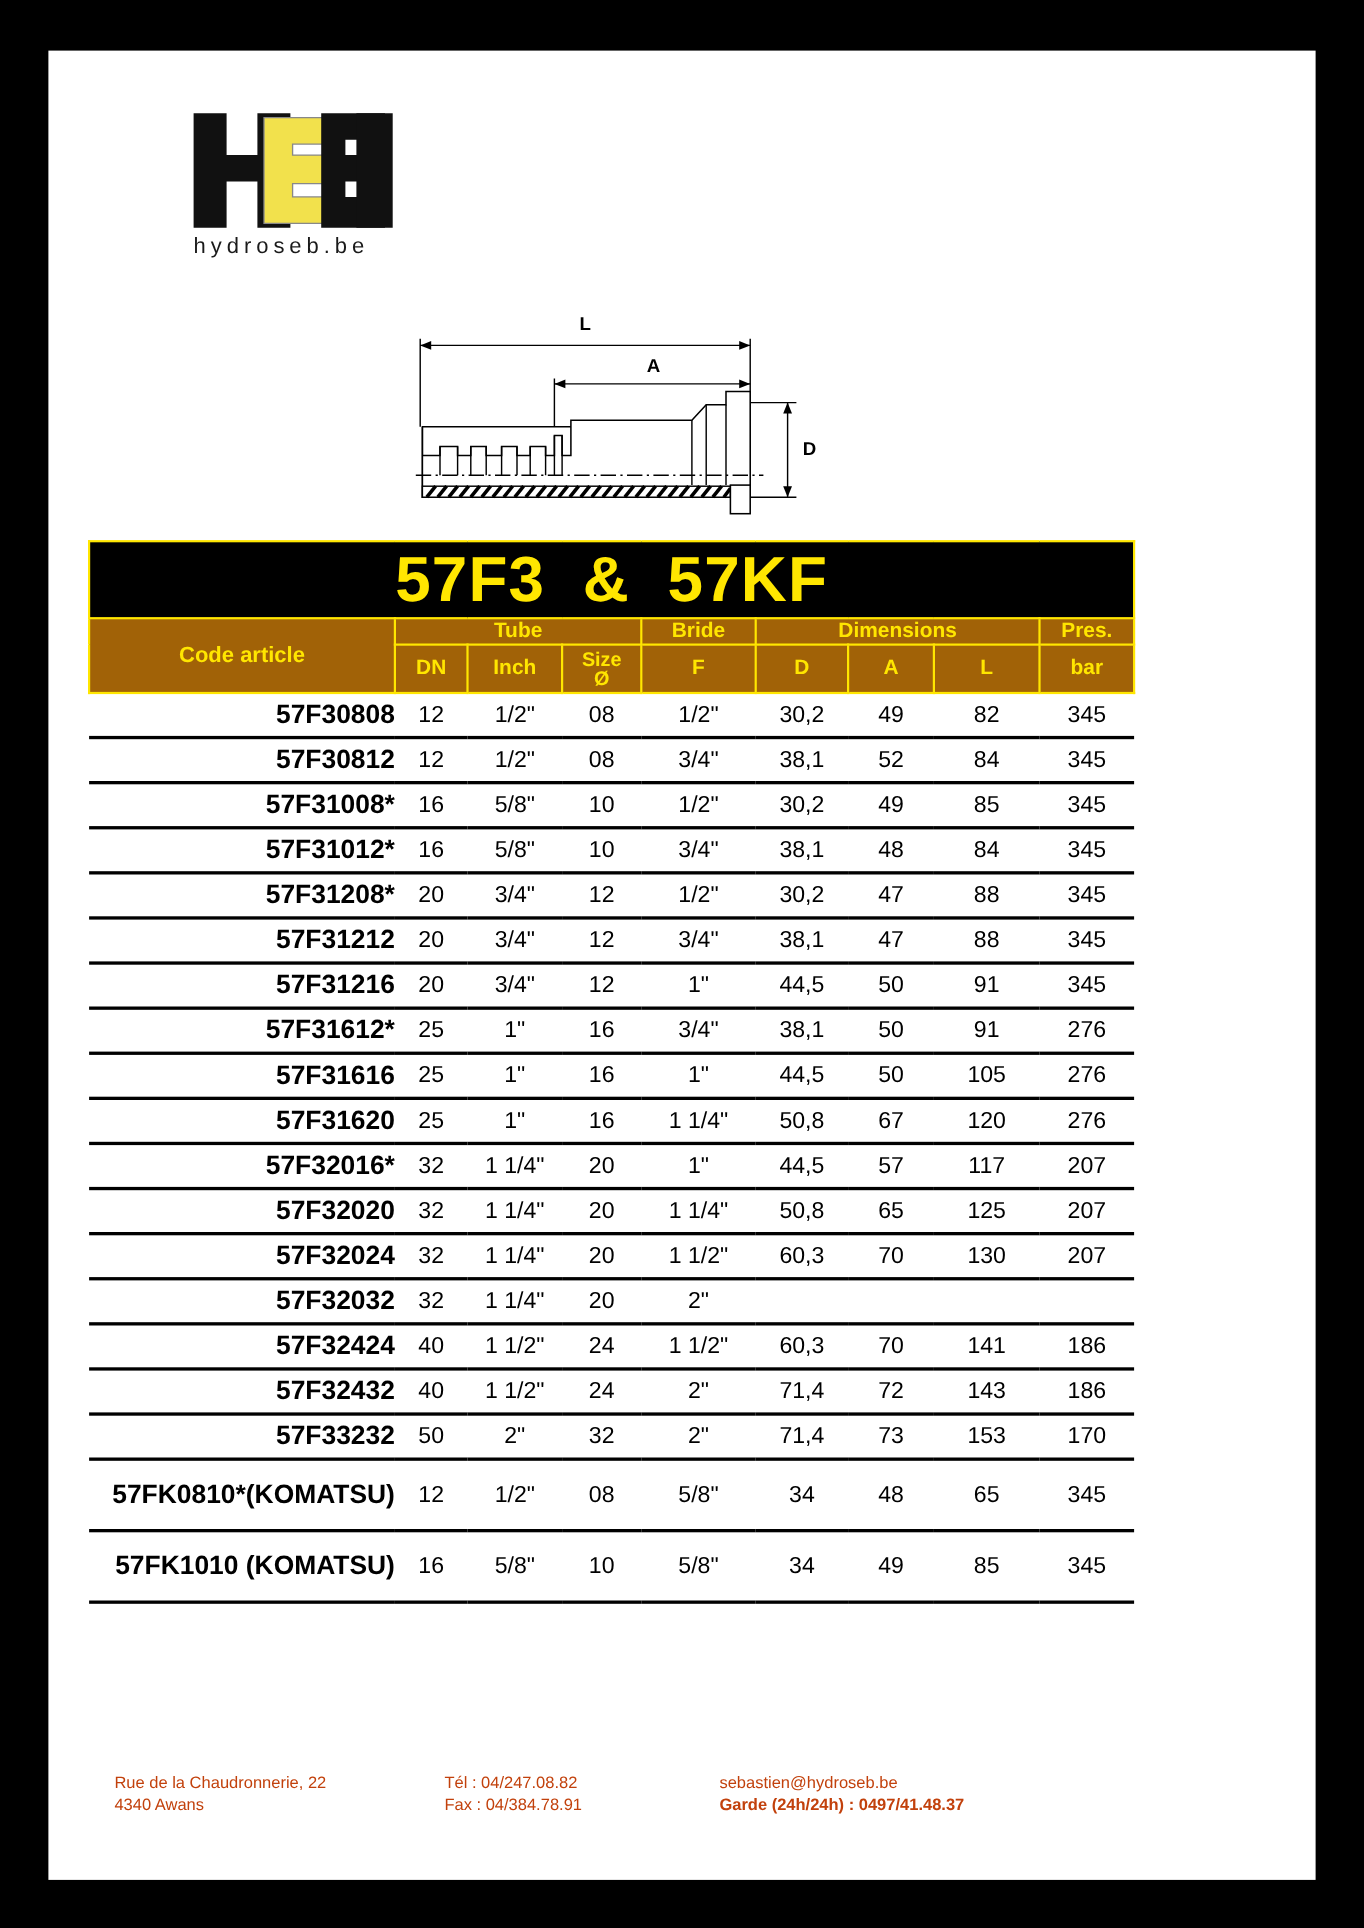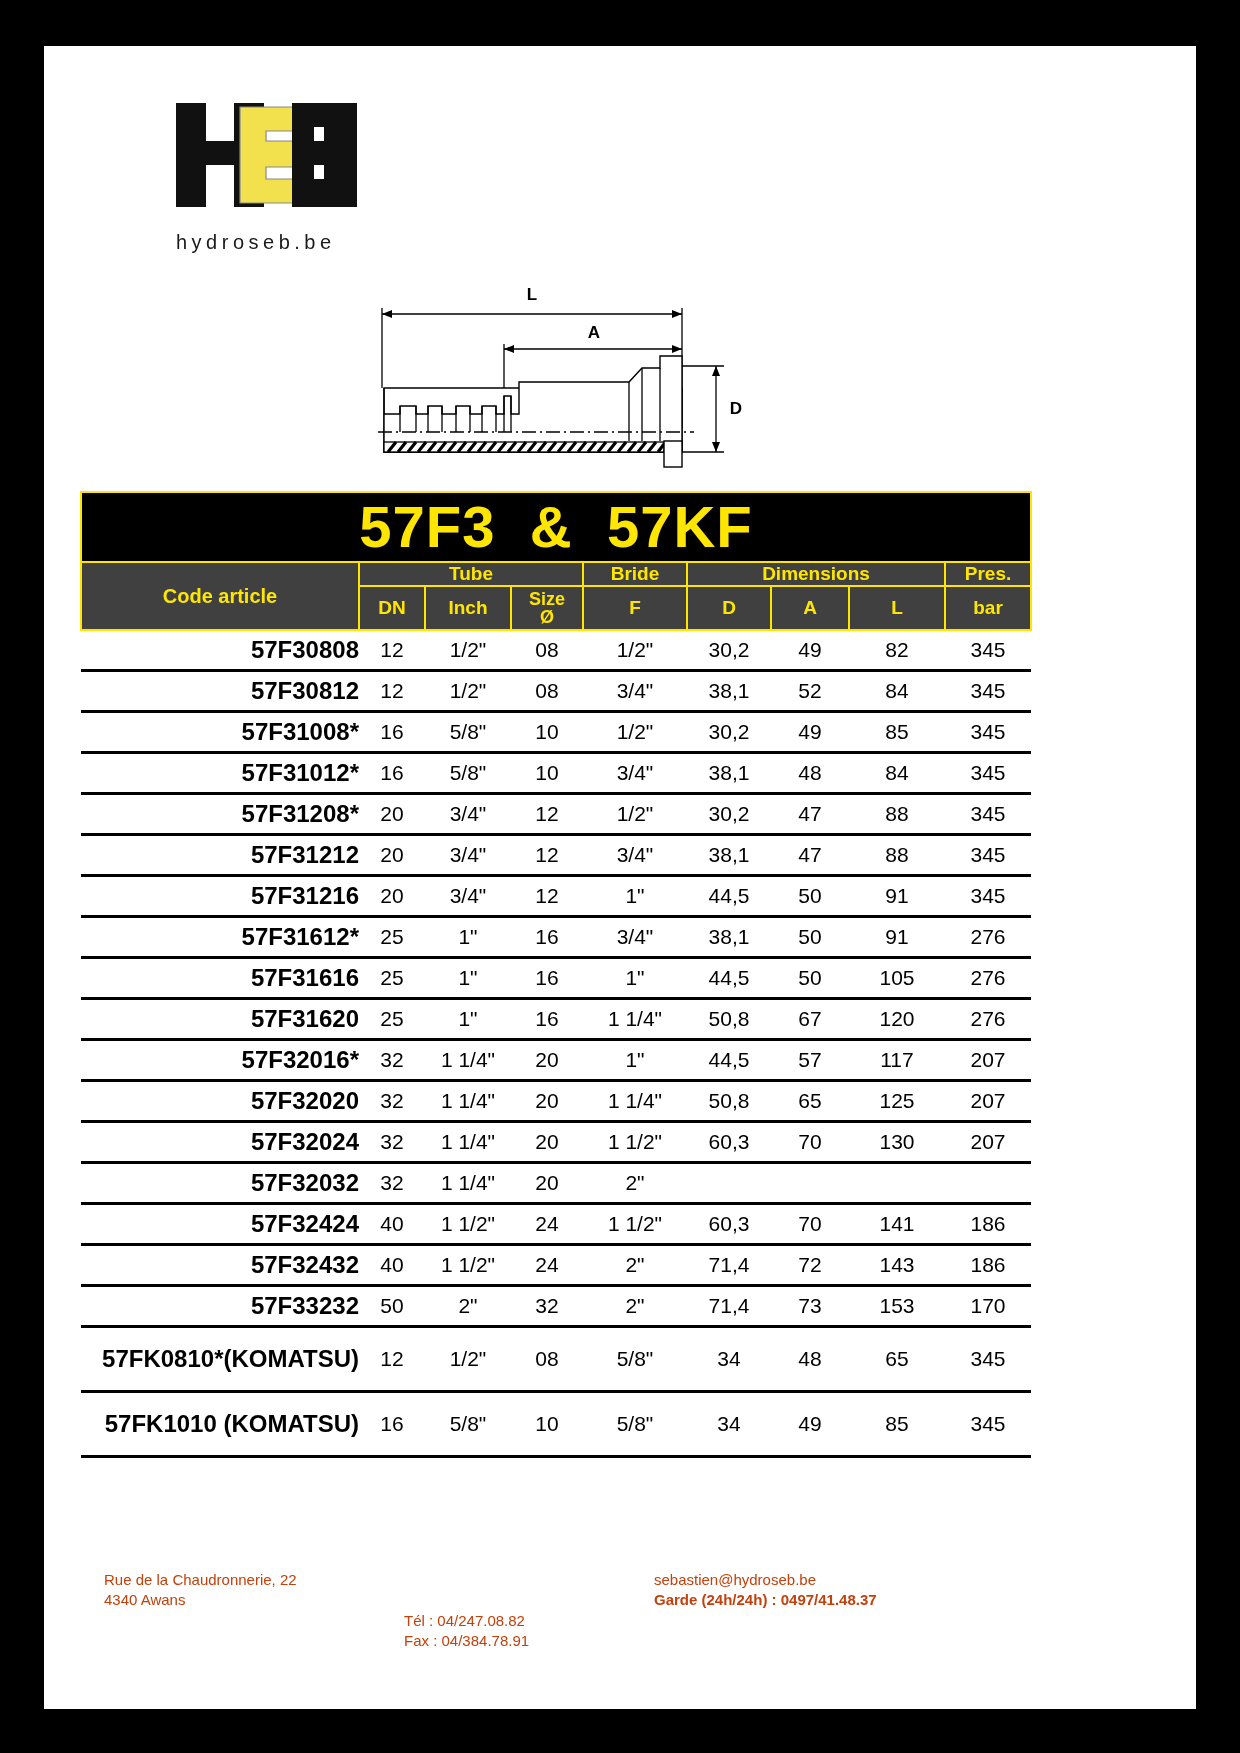--- a/index.html
+++ b/index.html
@@ -37,21 +37,21 @@
     width: 300px;
     height: 170px;
   }
   .logo-mark {
     position: relative;
     width: 185px;
     height: 108px;
     margin-left: 8px;
   }
   .logo-cap {
-    margin-top: 22px;
+    margin-top: 4px;
     font-family: "Liberation Sans", sans-serif;
     font-size: 20px;
     letter-spacing: 4.5px;
     color: #1a1a1a;
     padding-left: 10px;
     white-space: nowrap;
   }
   
   #drawing {
     position: absolute;
@@ -84,21 +84,21 @@
     text-align: center;
     font-size: 58px;
     font-weight: bold;
     letter-spacing: 1px;
     height: 68px;
     line-height: 68px;
     white-space: pre;
   }
   
   .hdr {
-    background: #404040;
+    background: #a16207;
     color: #ffe600;
     border: 2px solid #ffe600;
     text-align: center;
     font-weight: bold;
     font-size: 19px;
     vertical-align: middle;
   }
   .hdr.code {
     font-size: 20px;
   }
@@ -139,21 +139,21 @@
     position: absolute;
     left: 60px;
     right: 44px;
     bottom: 58px;
     display: flex;
     font-size: 15px;
     color: #c2410c;
     line-height: 1.35;
   }
   #footer .col-addr { width: 300px; }
-  #footer .col-tel  { width: 250px; margin-top: 41px; }
+  #footer .col-tel  { width: 250px; }
   #footer .col-mail { flex: 1; text-align: left; }
   .bold { font-weight: bold; }
 </style>
 </head>
 <body>
 
 <div id="page">
  <div id="sheet">
 
   <div id="logo-area">

